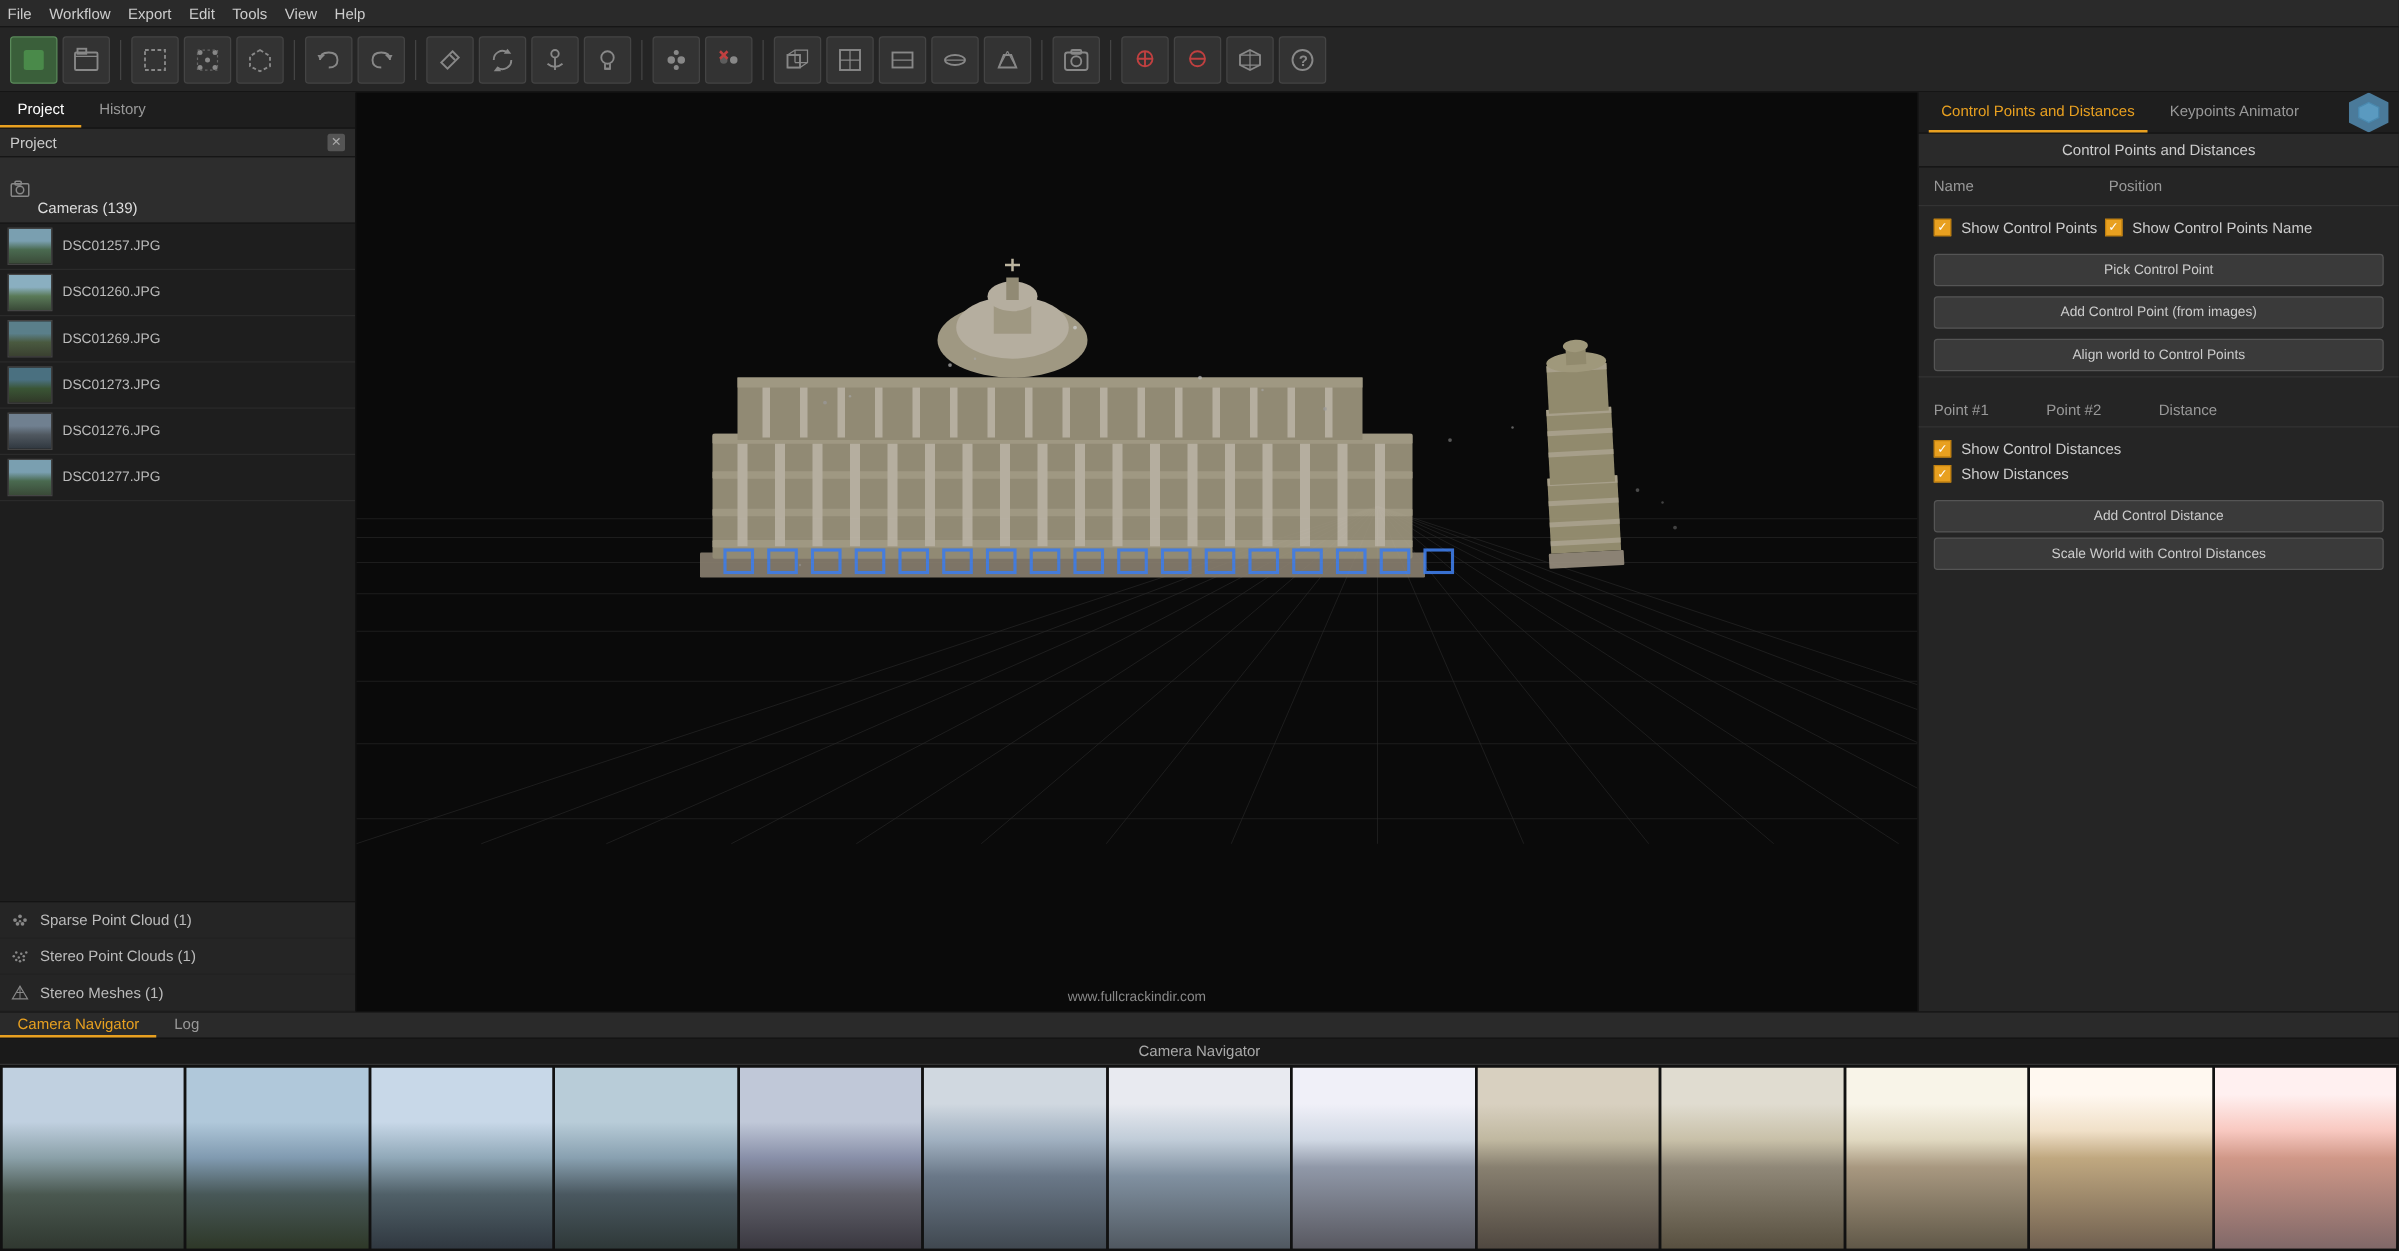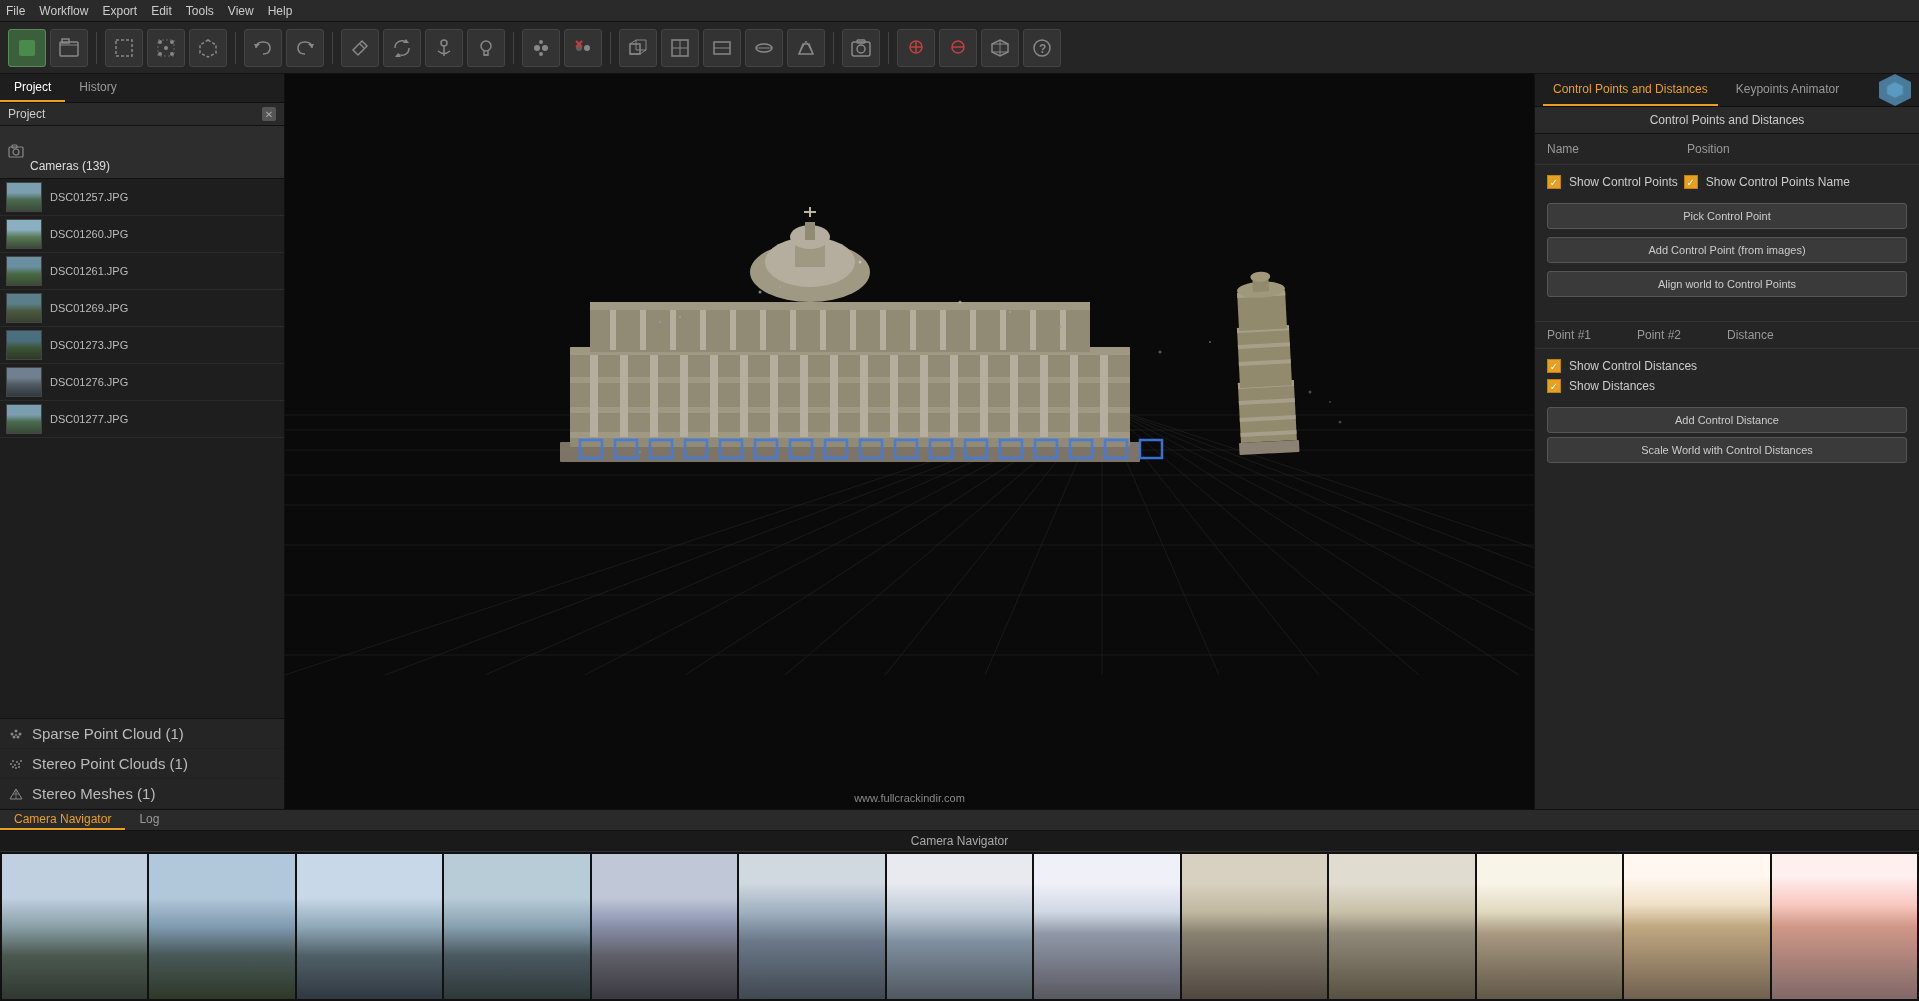--- a/index.html
+++ b/index.html
@@ -160,21 +160,21 @@
     }
     .bottom-section-item {
       display: flex;
       align-items: center;
       gap: 8px;
       padding: 6px 8px;
       border-bottom: 1px solid #222;
       cursor: pointer;
       background: #252525;
     }
-    .bottom-section-item span { font-size: 15px; color: #bbb; }
+    .bottom-section-item span { font-size: 12px; color: #bbb; }
     .dot-icon {
       width: 16px; height: 16px;
       display: flex; align-items: center; justify-content: center;
       color: #888; font-size: 14px;
     }
 
     
     #viewport {
       flex: 1;
       background: #0a0a0a;
@@ -270,23 +270,23 @@
       background: #3a3a3a;
       border: 1px solid #555;
       border-radius: 3px;
       color: #ccc;
       font-size: 11px;
       text-align: center;
       cursor: pointer;
     }
 
     #distances-section {
-      margin-top: 20px;
+      margin-top: 0;
       border-top: 1px solid #333;
-      padding-top: 0;
+      padding-top: 13px;
     }
     #dist-table-header {
       display: flex;
       padding: 6px 12px;
       gap: 10px;
       border-bottom: 1px solid #333;
     }
     .dist-col { font-size: 12px; color: #999; }
     .dist-col.pt1 { width: 80px; }
     .dist-col.pt2 { width: 80px; }
@@ -616,26 +616,20 @@
         <div class="camera-thumb">
             <div class="cam-t1" style="width:100%;height:100%"></div>
           </div>
         <span>DSC01257.JPG</span>
       </div>
       <div class="camera-item">
         <div class="camera-thumb">
             <div class="cam-t2" style="width:100%;height:100%"></div>
           </div>
         <span>DSC01260.JPG</span>
-      </div>
-      <div class="camera-item">
-        <div class="camera-thumb">
-            <div class="cam-t3" style="width:100%;height:100%"></div>
-          </div>
-        <span>DSC01261.JPG</span>
       </div>
       <div class="camera-item">
         <div class="camera-thumb">
             <div class="cam-t4" style="width:100%;height:100%"></div>
           </div>
         <span>DSC01269.JPG</span>
       </div>
       <div class="camera-item">
         <div class="camera-thumb">
             <div class="cam-t5" style="width:100%;height:100%"></div>

